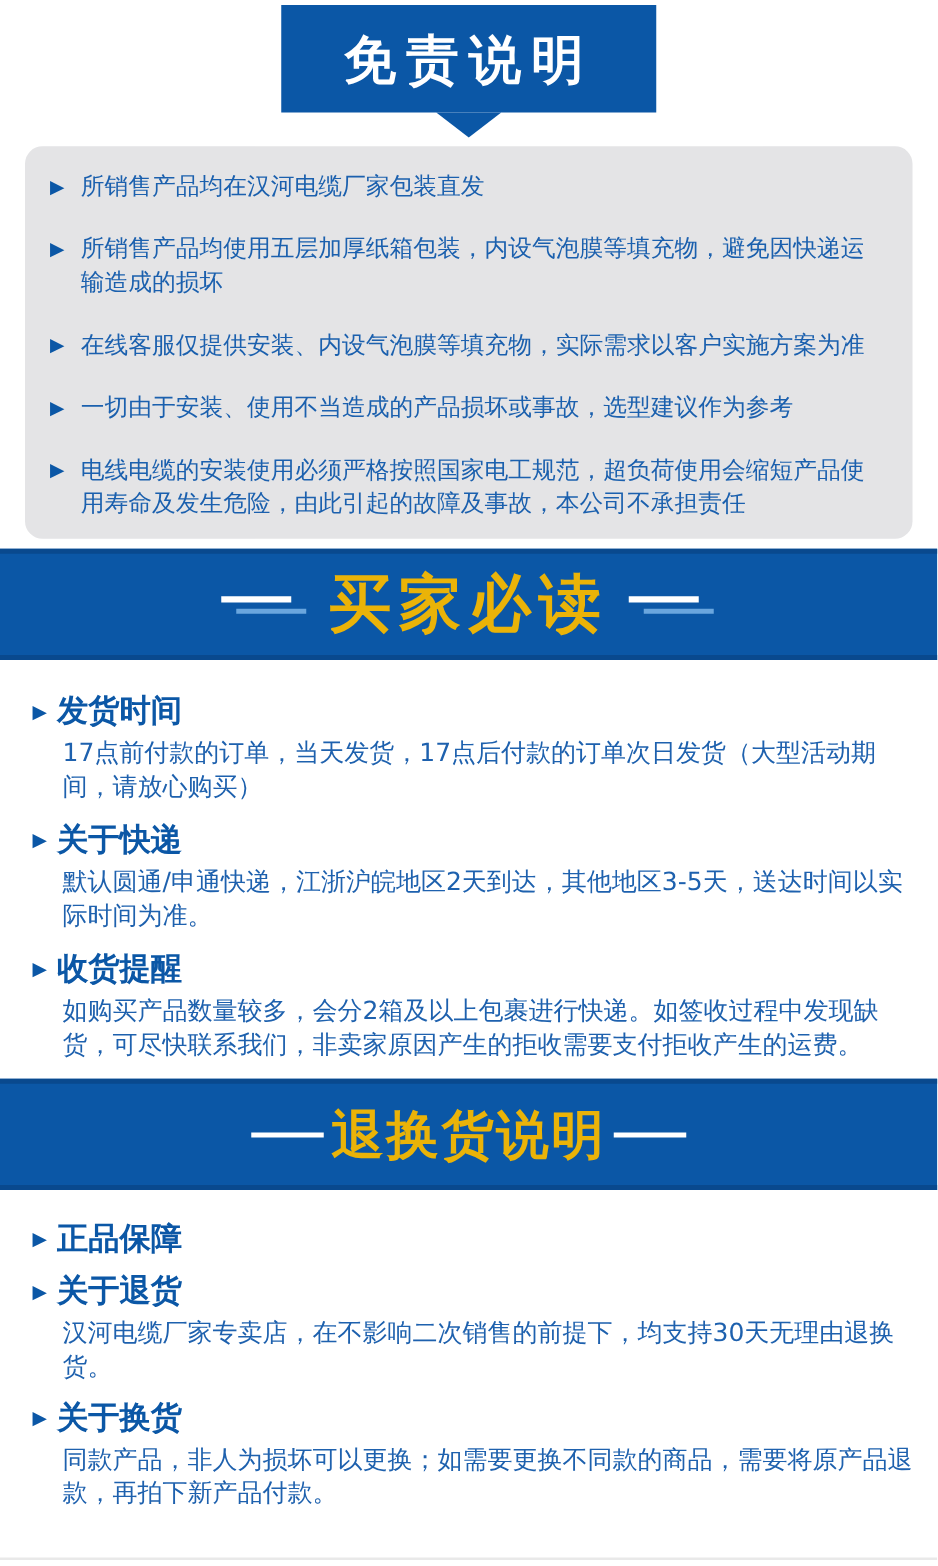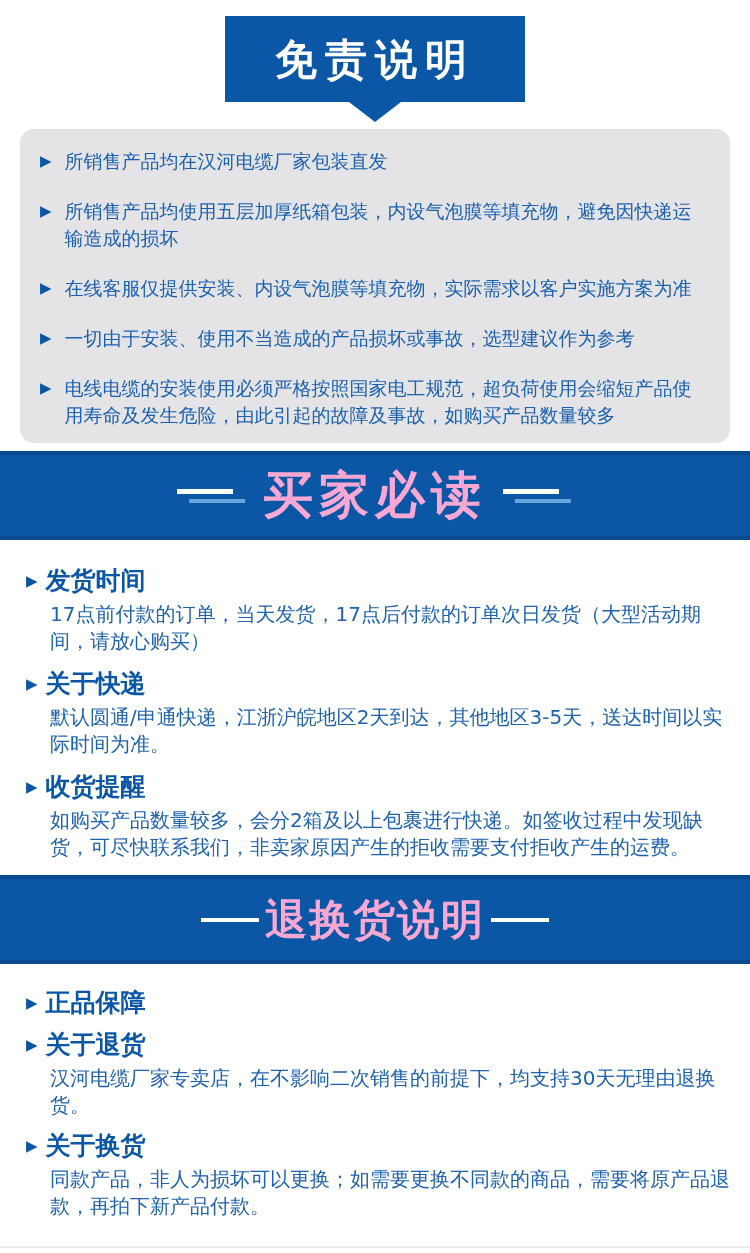--- a/index.html
+++ b/index.html
@@ -7,21 +7,21 @@
     position: relative;
     width: 750px;
     height: 1253px;
     margin: 0 auto;
     background: #ffffff;
     overflow: hidden;
     font-family: "DejaVu Sans", "Liberation Sans", sans-serif;
   }
 
   
-  .header-wrap { padding-top: 16px; text-align: center; }
+  .header-wrap { padding-top: 4px; text-align: center; }
   .header-box {
     margin: 0 auto;
     width: 300px;
     height: 86px;
     background: #0b57a6;
     color: #ffffff;
     font-size: 42px;
     font-weight: bold;
     letter-spacing: 8px;
     line-height: 88px;
@@ -67,21 +67,21 @@
     margin-top: 8px;
     height: 81px;
     background: #0b57a6;
     border-top: 4px solid #09498e;
     border-bottom: 4px solid #09498e;
     display: flex;
     align-items: center;
     justify-content: center;
   }
   .banner-title {
-    color: #f9a8d4;
+    color: #eab308;
     font-size: 50px;
     font-weight: bold;
     letter-spacing: 6px;
     white-space: nowrap;
   }
   .banner.second .banner-title { font-size: 42px; letter-spacing: 2px; }
   .dash-pair { position: relative; width: 70px; height: 20px; margin: 0 16px; }
   .dash-white { position: absolute; left: 0; top: 3px; width: 56px; height: 5px; background: #ffffff; }
   .dash-light { position: absolute; left: 12px; top: 13px; width: 56px; height: 4px; background: #6aa6de; }
   .dash-single { width: 58px; height: 4px; background: #ffffff; margin: 0 6px; }
@@ -138,21 +138,21 @@
     <div class="bullet">
       <span class="b-arrow">▶</span>
       <span>在线客服仅提供安装、内设气泡膜等填充物，实际需求以客户实施方案为准</span>
     </div>
     <div class="bullet">
       <span class="b-arrow">▶</span>
       <span>一切由于安装、使用不当造成的产品损坏或事故，选型建议作为参考</span>
     </div>
     <div class="bullet">
       <span class="b-arrow">▶</span>
-      <span>电线电缆的安装使用必须严格按照国家电工规范，超负荷使用会缩短产品使用寿命及发生危险，由此引起的故障及事故，如购买产品数量较多</span>
+      <span>电线电缆的安装使用必须严格按照国家电工规范，超负荷使用会缩短产品使用寿命及发生危险，由此引起的故障及事故，本公司不承担责任</span>
     </div>
   </div>
 
   <div class="banner">
     <span class="dash-pair">
       <span class="dash-white"></span>
       <span class="dash-light"></span>
     </span>
     <span class="banner-title">买家必读</span>
     <span class="dash-pair">

